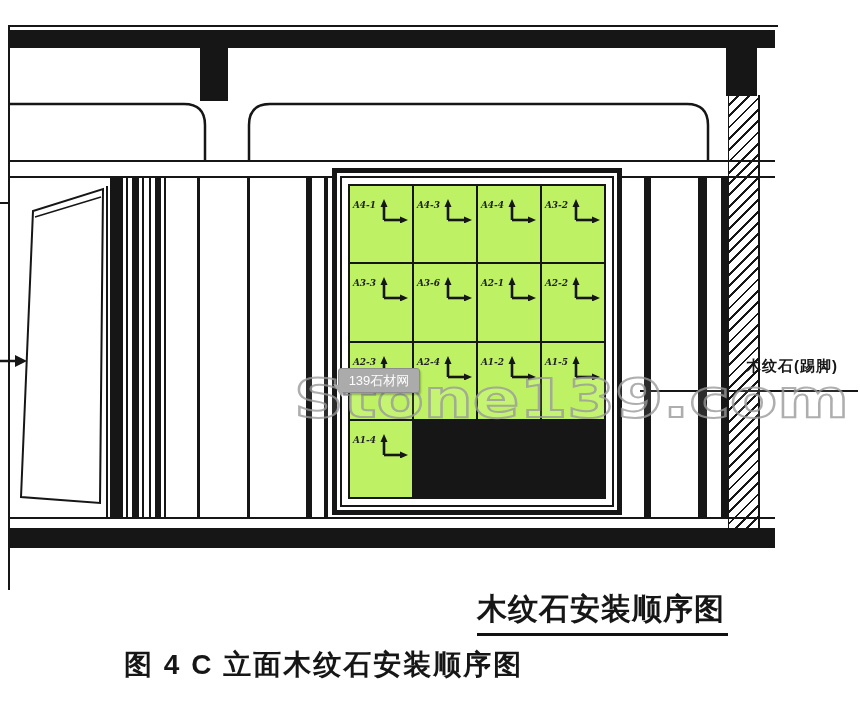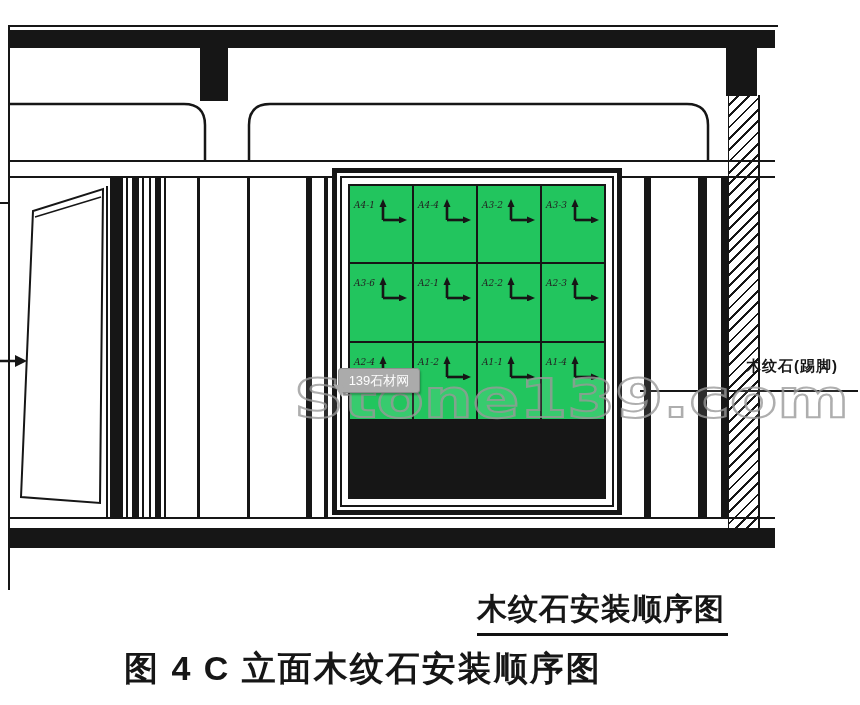--- a/index.html
+++ b/index.html
@@ -37,21 +37,21 @@
     border-right:2px solid #161616;border-left:1px solid #161616;
   }
 
   
   .grid-frame{left:332px;top:168px;width:290px;height:347px;border:5px solid #161616;box-sizing:border-box;background:#fff;z-index:2;}
   .grid-frame2{position:absolute;inset:3px;border:2px solid #161616;}
   .cells{
     position:absolute;inset:6px;border:2px solid #161616;background:#161616;
     display:grid;grid-template-columns:repeat(4,1fr);grid-template-rows:repeat(4,1fr);gap:2px;
   }
-  .cell{background:#22c55e;display:flex;justify-content:center;align-items:flex-start;gap:3px;padding-top:13px;box-sizing:border-box;}
+  .cell{background:#bef264;display:flex;justify-content:center;align-items:flex-start;gap:3px;padding-top:13px;box-sizing:border-box;font-weight:bold;}
   .cell-label{font-family:"DejaVu Serif",serif;font-style:italic;font-size:9px;color:#222;line-height:12px;}
   .dir-arrow{flex:none;}
 
   
   .overlay{left:0;top:0;z-index:3;pointer-events:none;}
 
   
   .callout{left:746px;top:357px;width:114px;font-size:15px;font-weight:bold;letter-spacing:1px;white-space:nowrap;z-index:4;}
 
   
@@ -66,21 +66,21 @@
     position:absolute;left:-7px;bottom:-4px;width:0;height:0;
     border-top:11px solid #ababab;border-left:11px solid transparent;
     transform:rotate(12deg);
   }
 
   
   .subtitle{
     left:477px;top:579px;font-size:30px;font-weight:800;letter-spacing:1px;
     border-bottom:3px solid #111;padding:0 3px 3px 0;white-space:nowrap;margin-top:10px;
   }
-  .caption{left:124px;top:646px;font-size:34px;font-weight:800;letter-spacing:2px;white-space:nowrap;}
+  .caption{left:124px;top:646px;font-size:28px;font-weight:800;letter-spacing:2px;white-space:nowrap;}
 </style>
 </head>
 <body>
 
 <div class="page">
 
   <div class="abs ink line-top"></div>
   <div class="abs ink ceiling-bar"></div>
   <div class="abs ink stub-left"></div>
   <div class="abs ink stub-right"></div>
@@ -122,20 +122,29 @@
           <div class="cell">
             <span class="cell-label">A4-1</span>
             <svg class="dir-arrow" width="30" height="24" viewBox="0 0 30 24">
               <line x1="5" y1="21" x2="5" y2="7" stroke="#161616" stroke-width="2.6"></line>
               <polygon points="5,0 1.5,8 8.5,8" fill="#161616"></polygon>
               <line x1="5" y1="21" x2="22" y2="21" stroke="#161616" stroke-width="2.6"></line>
               <polygon points="29,21 21,17.5 21,24.5" fill="#161616"></polygon>
             </svg>
           </div>
           <div class="cell">
+            <span class="cell-label">A4-3</span>
+            <svg class="dir-arrow" width="30" height="24" viewBox="0 0 30 24">
+              <line x1="5" y1="21" x2="5" y2="7" stroke="#161616" stroke-width="2.6"></line>
+              <polygon points="5,0 1.5,8 8.5,8" fill="#161616"></polygon>
+              <line x1="5" y1="21" x2="22" y2="21" stroke="#161616" stroke-width="2.6"></line>
+              <polygon points="29,21 21,17.5 21,24.5" fill="#161616"></polygon>
+            </svg>
+          </div>
+          <div class="cell">
             <span class="cell-label">A4-4</span>
             <svg class="dir-arrow" width="30" height="24" viewBox="0 0 30 24">
               <line x1="5" y1="21" x2="5" y2="7" stroke="#161616" stroke-width="2.6"></line>
               <polygon points="5,0 1.5,8 8.5,8" fill="#161616"></polygon>
               <line x1="5" y1="21" x2="22" y2="21" stroke="#161616" stroke-width="2.6"></line>
               <polygon points="29,21 21,17.5 21,24.5" fill="#161616"></polygon>
             </svg>
           </div>
           <div class="cell">
             <span class="cell-label">A3-2</span>
@@ -203,21 +212,21 @@
           <div class="cell">
             <span class="cell-label">A1-2</span>
             <svg class="dir-arrow" width="30" height="24" viewBox="0 0 30 24">
               <line x1="5" y1="21" x2="5" y2="7" stroke="#161616" stroke-width="2.6"></line>
               <polygon points="5,0 1.5,8 8.5,8" fill="#161616"></polygon>
               <line x1="5" y1="21" x2="22" y2="21" stroke="#161616" stroke-width="2.6"></line>
               <polygon points="29,21 21,17.5 21,24.5" fill="#161616"></polygon>
             </svg>
           </div>
           <div class="cell">
-            <span class="cell-label">A1-1</span>
+            <span class="cell-label">A1-5</span>
             <svg class="dir-arrow" width="30" height="24" viewBox="0 0 30 24">
               <line x1="5" y1="21" x2="5" y2="7" stroke="#161616" stroke-width="2.6"></line>
               <polygon points="5,0 1.5,8 8.5,8" fill="#161616"></polygon>
               <line x1="5" y1="21" x2="22" y2="21" stroke="#161616" stroke-width="2.6"></line>
               <polygon points="29,21 21,17.5 21,24.5" fill="#161616"></polygon>
             </svg>
           </div>
           <div class="cell">
             <span class="cell-label">A1-4</span>
             <svg class="dir-arrow" width="30" height="24" viewBox="0 0 30 24">

